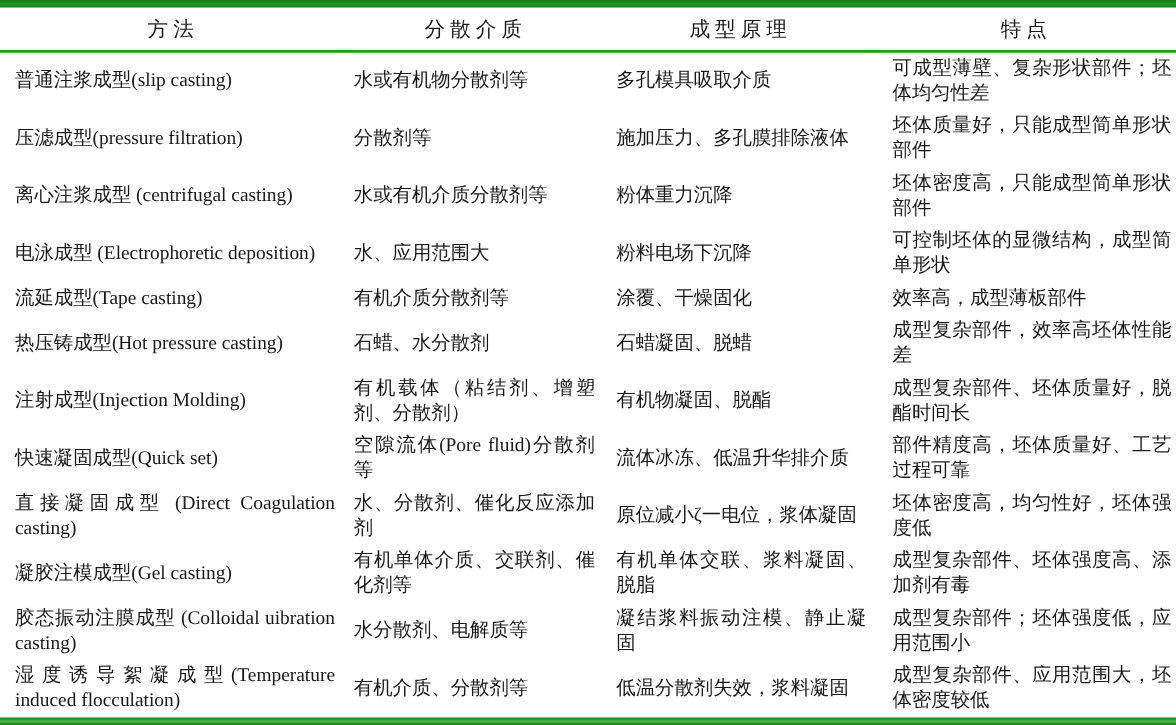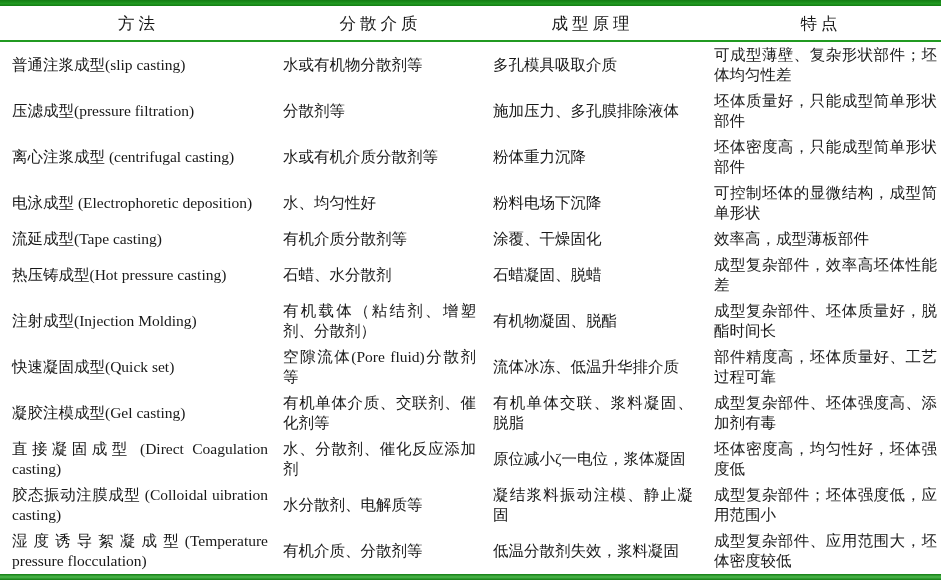--- a/index.html
+++ b/index.html
@@ -87,21 +87,21 @@
           <td class="col-features">坯体质量好，只能成型简单形状部件</td>
         </tr>
         <tr>
           <td class="col-method">离心注浆成型 (centrifugal casting)</td>
           <td class="col-medium">水或有机介质分散剂等</td>
           <td class="col-principle">粉体重力沉降</td>
           <td class="col-features">坯体密度高，只能成型简单形状部件</td>
         </tr>
         <tr>
           <td class="col-method">电泳成型 (Electrophoretic deposition)</td>
-          <td class="col-medium">水、均匀性好</td>
+          <td class="col-medium">水、应用范围大</td>
           <td class="col-principle">粉料电场下沉降</td>
           <td class="col-features">可控制坯体的显微结构，成型简单形状</td>
         </tr>
         <tr>
           <td class="col-method">流延成型(Tape casting)</td>
           <td class="col-medium">有机介质分散剂等</td>
           <td class="col-principle">涂覆、干燥固化</td>
           <td class="col-features">效率高，成型薄板部件</td>
         </tr>
         <tr>
@@ -116,39 +116,39 @@
           <td class="col-principle">有机物凝固、脱酯</td>
           <td class="col-features">成型复杂部件、坯体质量好，脱酯时间长</td>
         </tr>
         <tr>
           <td class="col-method">快速凝固成型(Quick set)</td>
           <td class="col-medium">空隙流体(Pore fluid)分散剂等</td>
           <td class="col-principle">流体冰冻、低温升华排介质</td>
           <td class="col-features">部件精度高，坯体质量好、工艺过程可靠</td>
         </tr>
         <tr>
+          <td class="col-method">直接凝固成型 (Direct Coagulation casting)</td>
+          <td class="col-medium">水、分散剂、催化反应添加剂</td>
+          <td class="col-principle">原位减小ζ一电位，浆体凝固</td>
+          <td class="col-features">坯体密度高，均匀性好，坯体强度低</td>
+        </tr>
+        <tr>
           <td class="col-method">凝胶注模成型(Gel casting)</td>
           <td class="col-medium">有机单体介质、交联剂、催化剂等</td>
           <td class="col-principle">有机单体交联、浆料凝固、脱脂</td>
           <td class="col-features">成型复杂部件、坯体强度高、添加剂有毒</td>
-        </tr>
-        <tr>
-          <td class="col-method">直接凝固成型 (Direct Coagulation casting)</td>
-          <td class="col-medium">水、分散剂、催化反应添加剂</td>
-          <td class="col-principle">原位减小ζ一电位，浆体凝固</td>
-          <td class="col-features">坯体密度高，均匀性好，坯体强度低</td>
         </tr>
         <tr>
           <td class="col-method">胶态振动注膜成型 (Colloidal uibration casting)</td>
           <td class="col-medium">水分散剂、电解质等</td>
           <td class="col-principle">凝结浆料振动注模、静止凝固</td>
           <td class="col-features">成型复杂部件；坯体强度低，应用范围小</td>
         </tr>
         <tr>
-          <td class="col-method">湿度诱导絮凝成型(Temperature pressure flocculation)</td>
+          <td class="col-method">湿度诱导絮凝成型(Temperature induced flocculation)</td>
           <td class="col-medium">有机介质、分散剂等</td>
           <td class="col-principle">低温分散剂失效，浆料凝固</td>
           <td class="col-features">成型复杂部件、应用范围大，坯体密度较低</td>
         </tr>
       </tbody>
   </table>
   <div class="rule rule-bottom"></div>
 </div>
 
 </body></html>

